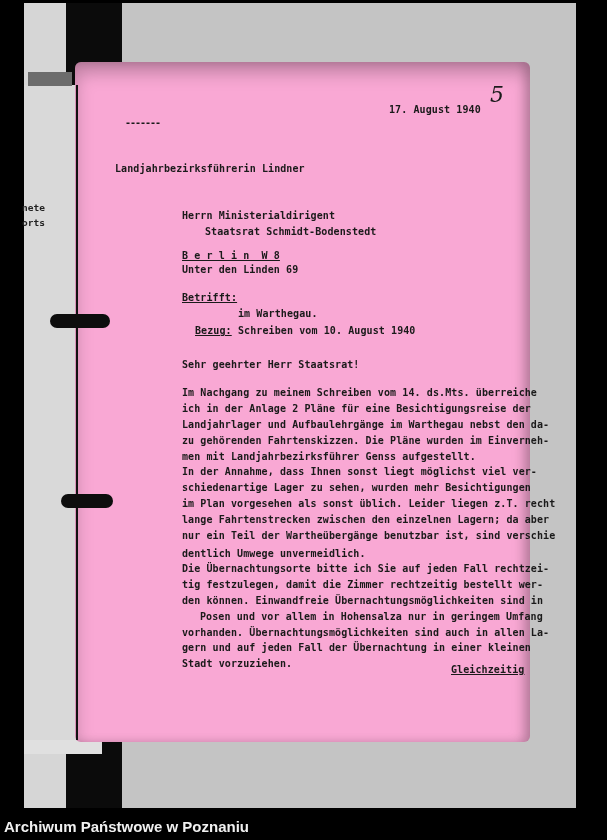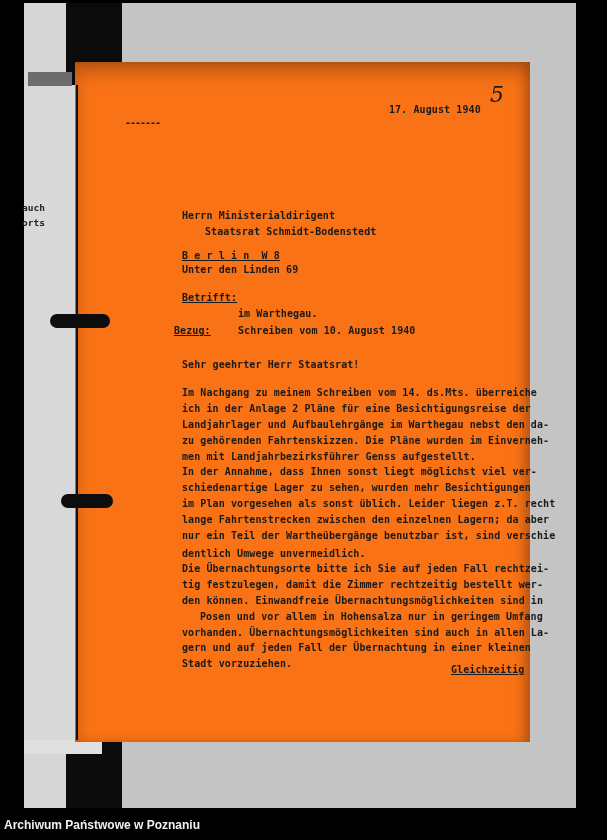--- a/index.html
+++ b/index.html
@@ -12,55 +12,56 @@
   #left-margin-text { left:22px; top:200px; font-size:9.5px; color:#222; line-height:15px; font-weight:bold; }
   
   #back-page { left:122px; top:3px; width:454px; height:805px; background:#c4c4c4; }
   
   #dark-gap { left:66px; top:3px; width:56px; height:805px; background:#0b0b0b; }
   
   #binder { left:24px; top:85px; width:52px; height:660px; background:#d9d9d9; }
   #binder-line { left:76px; top:85px; width:2px; height:655px; background:#111; }
   .clip { height:14px; background:#0d0d0d; border-radius:7px; }
   
-  #letter { left:75px; top:62px; width:455px; height:680px; background:#f97316;
-            box-shadow: inset 0 10px 18px rgba(0,0,0,0.25), inset -6px 0 10px rgba(0,0,0,0.15); }
+  #letter { left:75px; top:62px; width:455px; height:680px; background:#f9a8d4;
+            box-shadow: inset 0 10px 18px rgba(0,0,0,0.25), inset -6px 0 10px rgba(0,0,0,0.15); border-radius: 6px; }
   .txt { position:absolute; color:#1a1a1a; font-size:10px; font-weight:bold; white-space:pre; letter-spacing:0.1px; }
   .u { text-decoration:underline; }
   #page-num { left:490px; top:82px; font-family:"DejaVu Serif", serif; font-size:22px; font-style:italic; color:#1b1b1b; font-weight:normal; }
-  #footer { left:4px; top:818px; color:#f0f0f0; font-family:"Liberation Sans", sans-serif; font-size:12px; font-weight:bold; }
+  #footer { left:4px; top:818px; color:#f0f0f0; font-family:"Liberation Sans", sans-serif; font-size:15px; font-weight:bold; }
   #bottom-tab { left:24px; top:740px; width:78px; height:14px; background:#e0e0e0; }
 </style>
 </head>
 <body>
 
 <div class="abs" id="left-strip"></div>
 <div class="abs" id="dark-gap"></div>
 <div class="abs" id="back-page"></div>
 <div class="abs" id="binder"></div>
 <div class="abs" id="left-tab"></div>
 <div class="abs" id="bottom-tab"></div>
 
 <div class="abs" id="left-margin-text">
-  <div>auch</div>
+  <div>nete</div>
   <div>orts</div>
 </div>
 
 <div class="abs" id="letter">
   <span class="txt" style="left:314px;top:42px;">17. August 1940</span>
   <span class="txt" style="left:50px;top:55px;letter-spacing:-1px;">-------</span>
+  <span class="txt" style="left:40px;top:101px;">Landjahrbezirksführerin Lindner</span>
 
   <span class="txt" style="left:107px;top:148px;">Herrn Ministerialdirigent</span>
   <span class="txt" style="left:130px;top:164px;">Staatsrat Schmidt-Bodenstedt</span>
   <span class="txt u" style="left:107px;top:188px;">B e r l i n  W 8</span>
   <span class="txt" style="left:107px;top:202px;">Unter den Linden 69</span>
 
   <span class="txt u" style="left:107px;top:230px;">Betrifft:</span>
   <span class="txt" style="left:163px;top:246px;">im Warthegau.</span>
-  <span class="txt u" style="left:99px;top:263px;">Bezug:</span>
+  <span class="txt u" style="left:120px;top:263px;">Bezug:</span>
   <span class="txt" style="left:163px;top:263px;">Schreiben vom 10. August 1940</span>
 
   <span class="txt" style="left:107px;top:297px;">Sehr geehrter Herr Staatsrat!</span>
 
   <div>
     <span class="txt" style="left:107px;top:325px;">Im Nachgang zu meinem Schreiben vom 14. ds.Mts. überreiche</span>
     <span class="txt" style="left:107px;top:341px;">ich in der Anlage 2 Pläne für eine Besichtigungsreise der</span>
     <span class="txt" style="left:107px;top:357px;">Landjahrlager und Aufbaulehrgänge im Warthegau nebst den da-</span>
     <span class="txt" style="left:107px;top:373px;">zu gehörenden Fahrtenskizzen. Die Pläne wurden im Einverneh-</span>
     <span class="txt" style="left:107px;top:389px;">men mit Landjahrbezirksführer Genss aufgestellt.</span>

